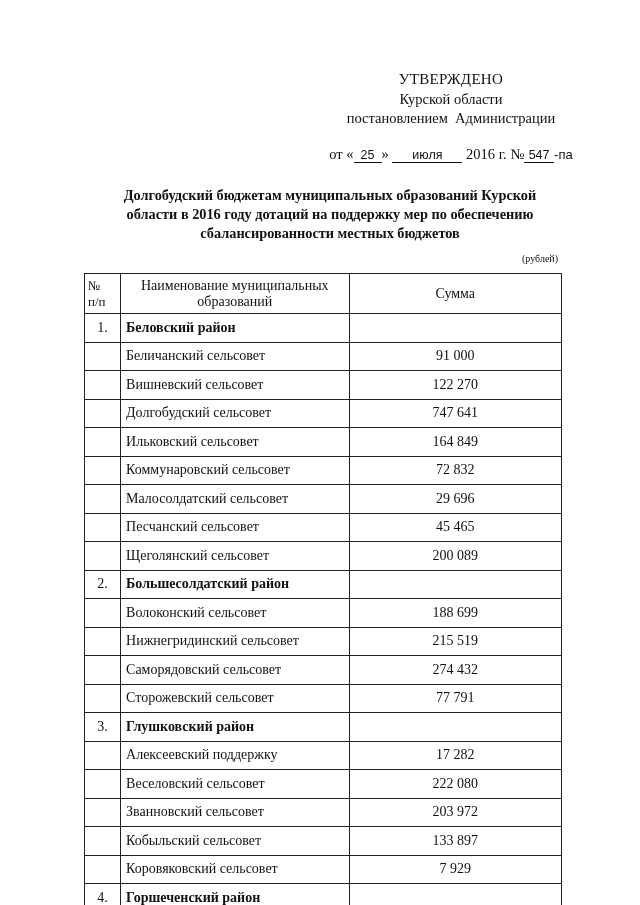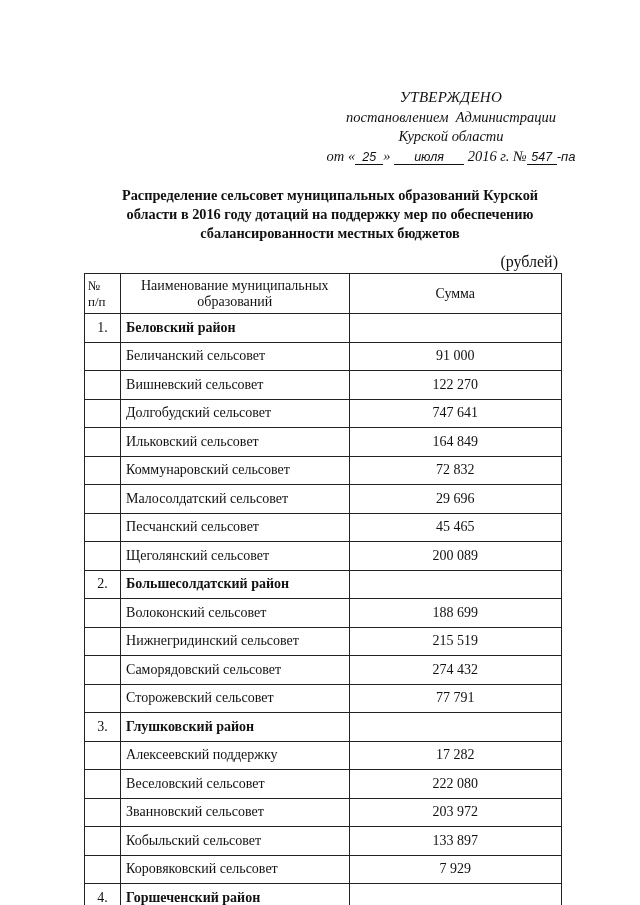--- a/index.html
+++ b/index.html
@@ -1,37 +1,37 @@
 <!DOCTYPE html>
 <html><head>
   <meta charset="utf-8">
   <style>
     html, body { margin: 0; padding: 0; background: #ffffff; }
     body {
       width: 640px; height: 905px; position: relative; overflow: hidden;
       font-family: "Liberation Serif", "DejaVu Serif", serif; color: #111;
     }
     .approval {
-      position: absolute; left: 318px; top: 88px; width: 266px;
-      text-align: center; font-size: 14.5px; line-height: 19.5px; font-style: italic;
+      position: absolute; left: 318px; top: 70px; width: 266px;
+      text-align: center; font-size: 14.5px; line-height: 19.5px;
     }
     .approval .ap-title { font-size: 15px; letter-spacing: 0.3px; }
-    .approval .date-line { white-space: nowrap; }
+    .approval .date-line { white-space: nowrap; margin-top: 16px; }
     .fill {
       display: inline-block; border-bottom: 1px solid #111;
       font-family: "Liberation Sans", "DejaVu Sans", sans-serif; font-size: 12.5px;
       line-height: 14px; text-align: center;
     }
     .doc-title {
       position: absolute; left: 90px; top: 186px; width: 480px;
       text-align: center; font-weight: bold; font-size: 14.3px; line-height: 19px;
     }
     .units {
       position: absolute; left: 470px; top: 253px; width: 88px;
-      text-align: right; font-size: 16px;
+      text-align: right; font-size: 10px;
     }
     table.budget {
       position: absolute; left: 84px; top: 273px;
       border-collapse: collapse; table-layout: fixed; width: 478px;
       font-size: 14px;
     }
     table.budget td, table.budget th {
       border: 1px solid #222; padding: 0 0 0 5px; height: 19.5px;
       font-weight: normal; line-height: 16px; vertical-align: middle;
     }
@@ -42,31 +42,31 @@
     table.budget tr.district td.name { font-weight: bold; margin-left: 32px; }
     .col1 { width: 36px; }
     .col2 { width: 228px; }
     .col3 { width: 212px; }
   </style>
 </head>
 <body>
 
 <div class="approval">
   <div class="ap-title">УТВЕРЖДЕНО</div>
+  <div>Курской области</div>
   <div style="white-space:pre">постановлением  Администрации</div>
-  <div>Курской области</div>
   <div class="date-line">
     <span>от «</span><span class="fill" style="width:28px">25</span><span>»</span>
     <span class="fill" style="width:70px">июля</span>
     <span>2016 г. №</span><span class="fill" style="width:30px">547</span><span style="font-family:'Liberation Sans',sans-serif;font-size:13px">-па</span>
   </div>
 </div>
 
 <div class="doc-title">
-  <div>Распределение сельсовет муниципальных образований Курской</div>
+  <div>Долгобудский бюджетам муниципальных образований Курской</div>
   <div>области в 2016 году дотаций на поддержку мер по обеспечению</div>
   <div>сбалансированности местных бюджетов</div>
 </div>
 
 <div class="units">(рублей)</div>
 
 <table class="budget">
   <colgroup>
       <col class="col1">
       <col class="col2">

